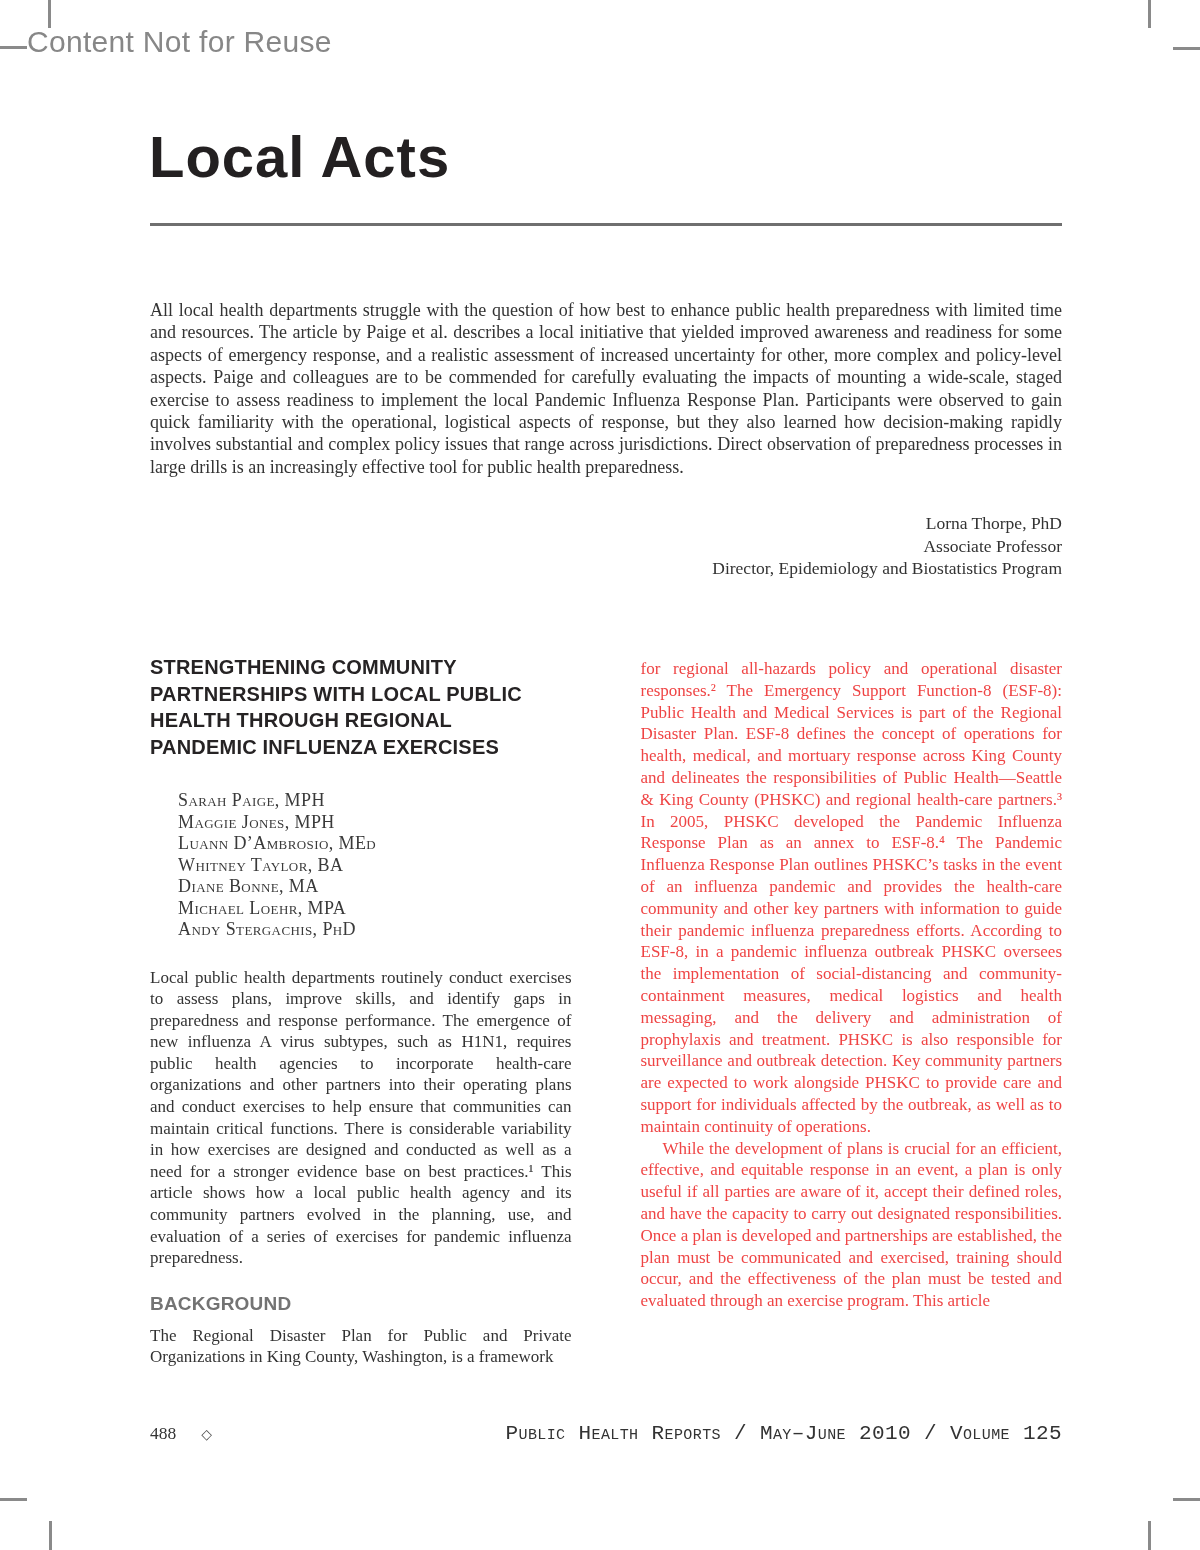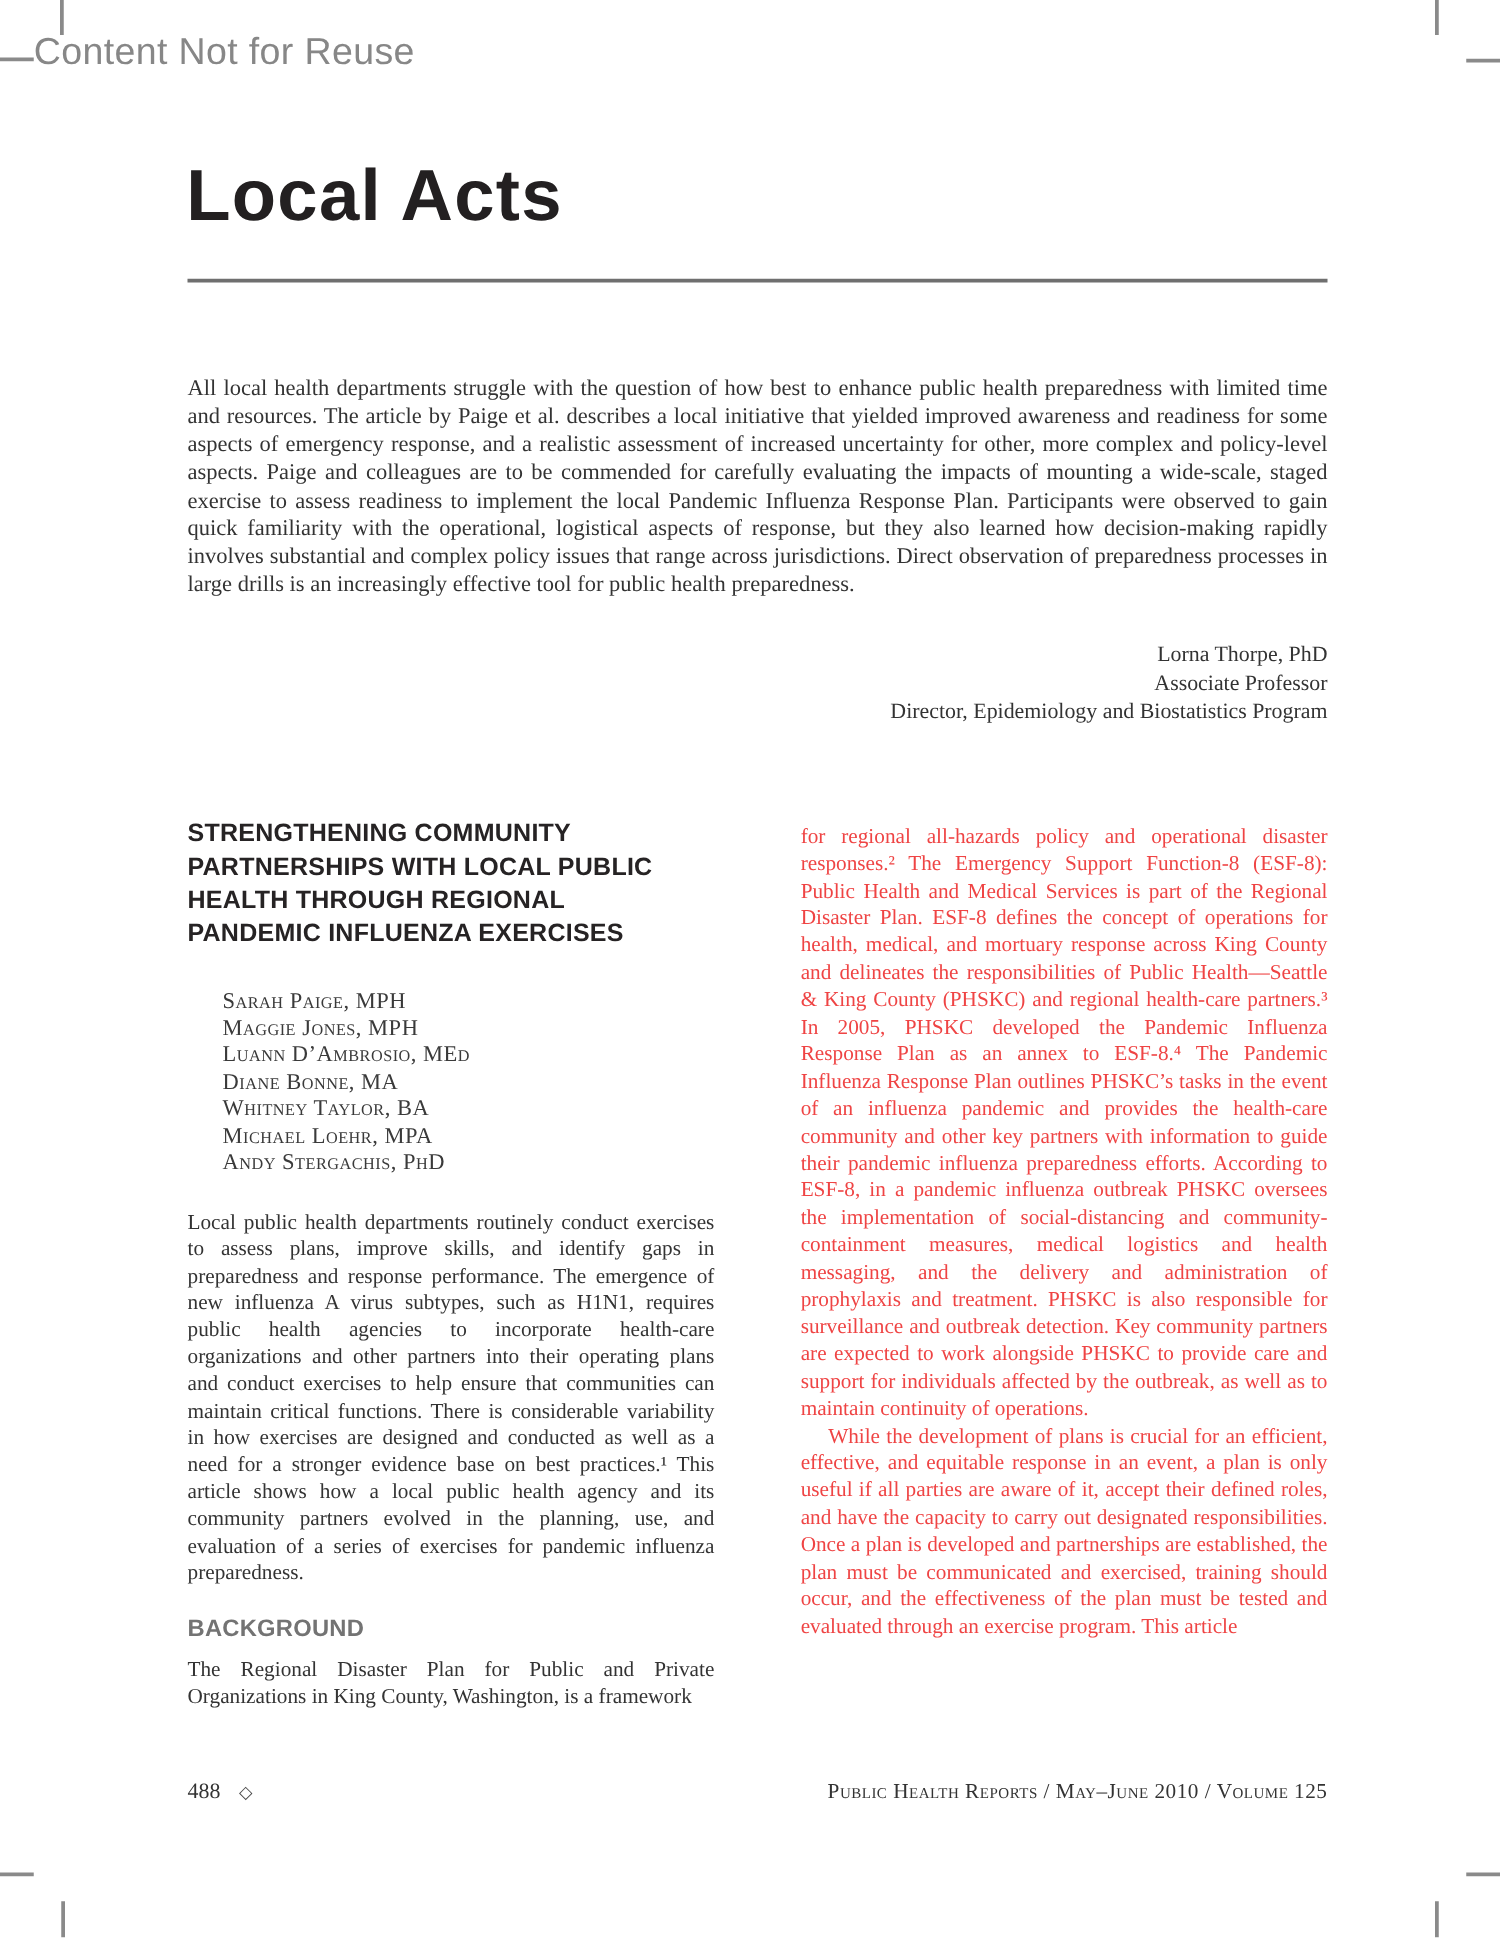--- a/index.html
+++ b/index.html
@@ -151,27 +151,28 @@
     position: absolute;
     left: 150px;
     top: 1422px;
     width: 912px;
     display: flex;
     justify-content: space-between;
     align-items: baseline;
     font-size: 17px;
     color: #333333;
   }
-  .footer-left { display: flex; align-items: baseline; gap: 15px; }
+  .footer-left { display: flex; align-items: baseline; gap: 25px; }
   .footer-page-number { font-size: 17.5px; }
   .footer-diamond { font-size: 14px; color: #4a4a4a; }
   .footer-journal {
     font-variant: small-caps;
     letter-spacing: 0.4px;
-    font-size: 17px;
+    font-size: 21px;
+    font-family: Liberation Mono, monospace;
   }
 </style>
 </head>
 <body>
 
 <div class="crop tl-v"></div>
 <div class="crop tl-h"></div>
 <div class="crop tr-v"></div>
 <div class="crop tr-h"></div>
 <div class="crop bl-h"></div>
@@ -198,22 +199,22 @@
       <div>STRENGTHENING COMMUNITY</div>
       <div>PARTNERSHIPS WITH LOCAL PUBLIC</div>
       <div>HEALTH THROUGH REGIONAL</div>
       <div>PANDEMIC INFLUENZA EXERCISES</div>
     </div>
 
     <div class="authors">
       <div>Sarah Paige, MPH</div>
       <div>Maggie Jones, MPH</div>
       <div>Luann D’Ambrosio, MEd</div>
+      <div>Whitney Taylor, BA</div>
       <div>Diane Bonne, MA</div>
-      <div>Whitney Taylor, BA</div>
       <div>Michael Loehr, MPA</div>
       <div>Andy Stergachis, PhD</div>
     </div>
 
     <div class="abstract">Local public health departments routinely conduct exercises to assess plans, improve skills, and identify gaps in preparedness and response performance. The emergence of new influenza A virus subtypes, such as H1N1, requires public health agencies to incorporate health-care organizations and other partners into their operating plans and conduct exercises to help ensure that communities can maintain critical functions. There is considerable variability in how exercises are designed and conducted as well as a need for a stronger evidence base on best practices.¹ This article shows how a local public health agency and its community partners evolved in the planning, use, and evaluation of a series of exercises for pandemic influenza preparedness.</div>
 
     <div class="bg-heading">BACKGROUND</div>
     <div class="bg-para">The Regional Disaster Plan for Public and Private Organizations in King County, Washington, is a framework</div>
   </div>
 

